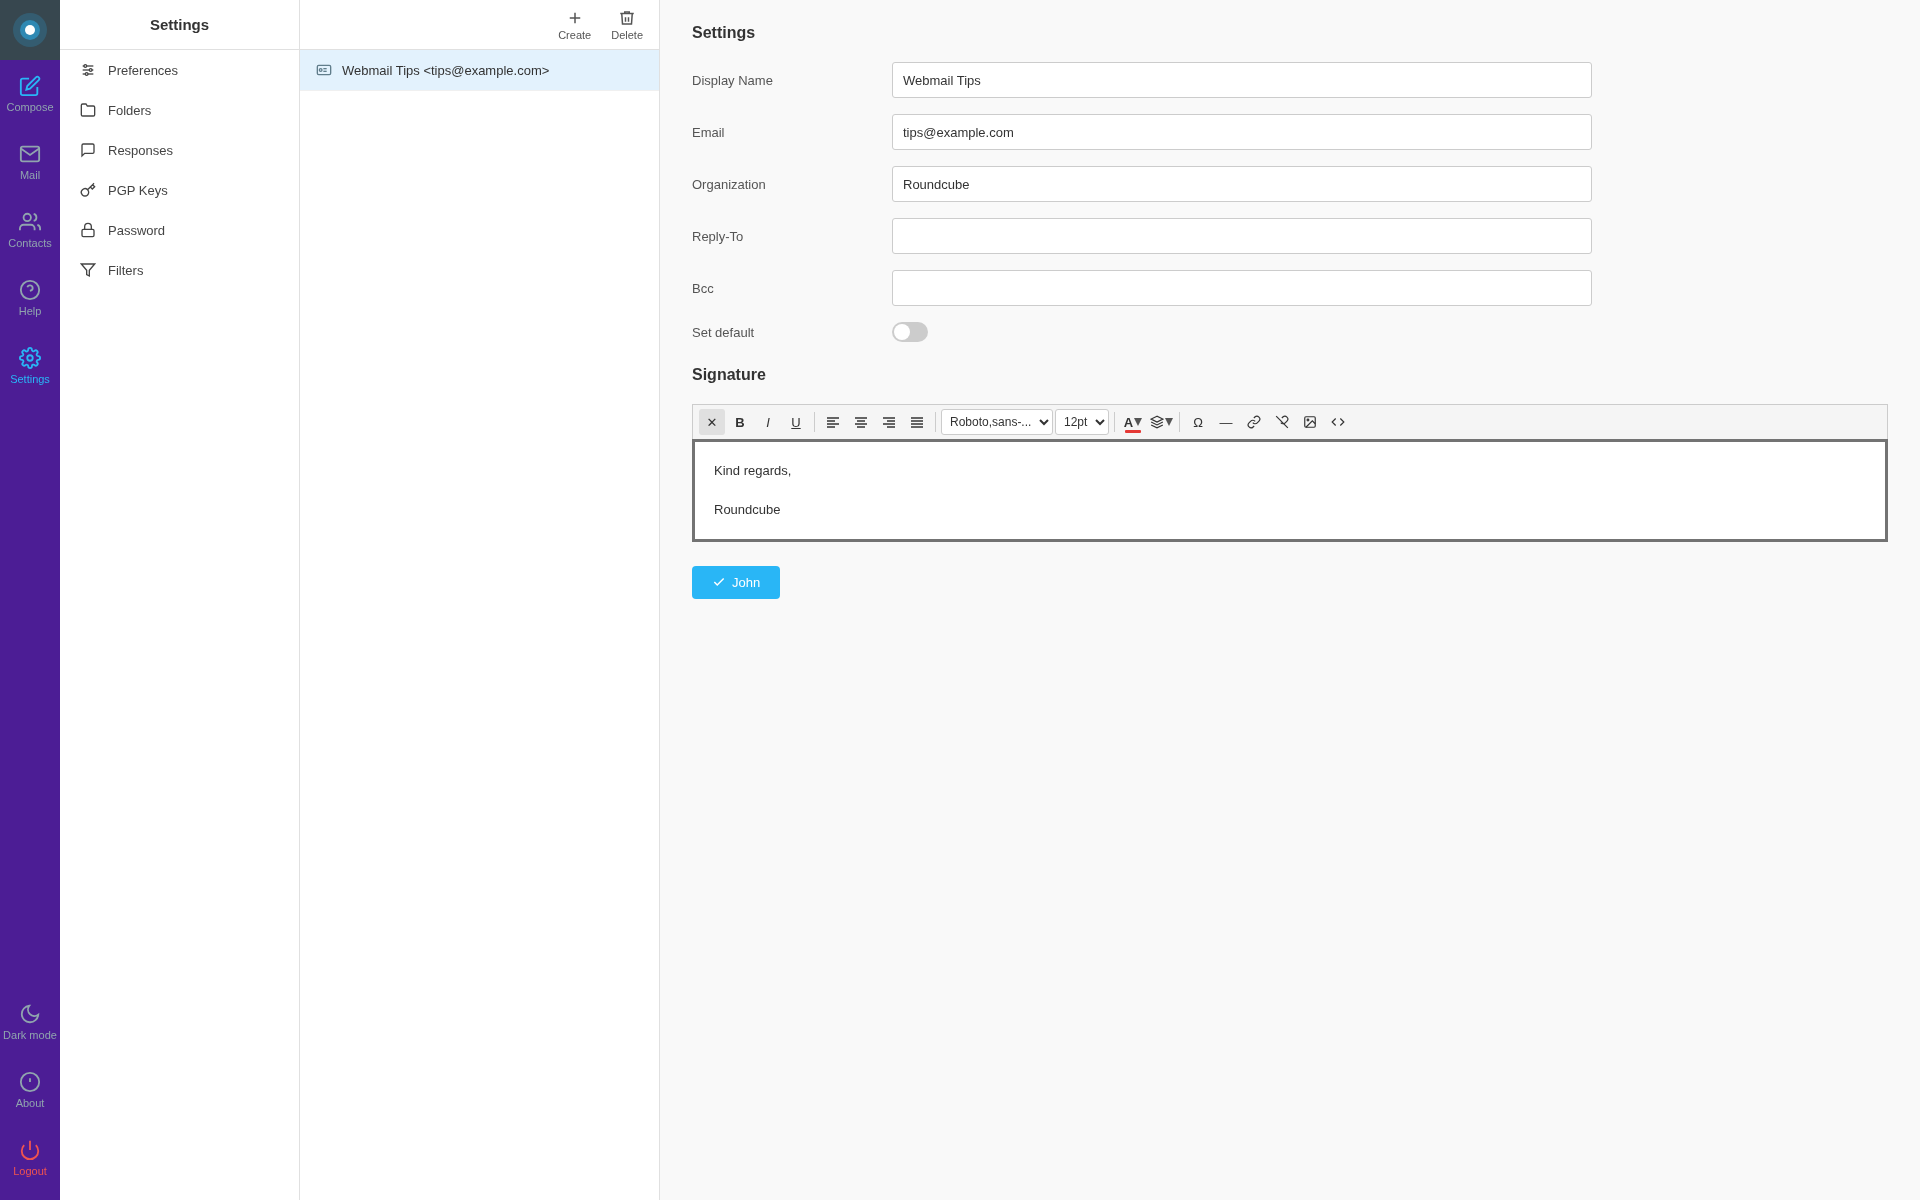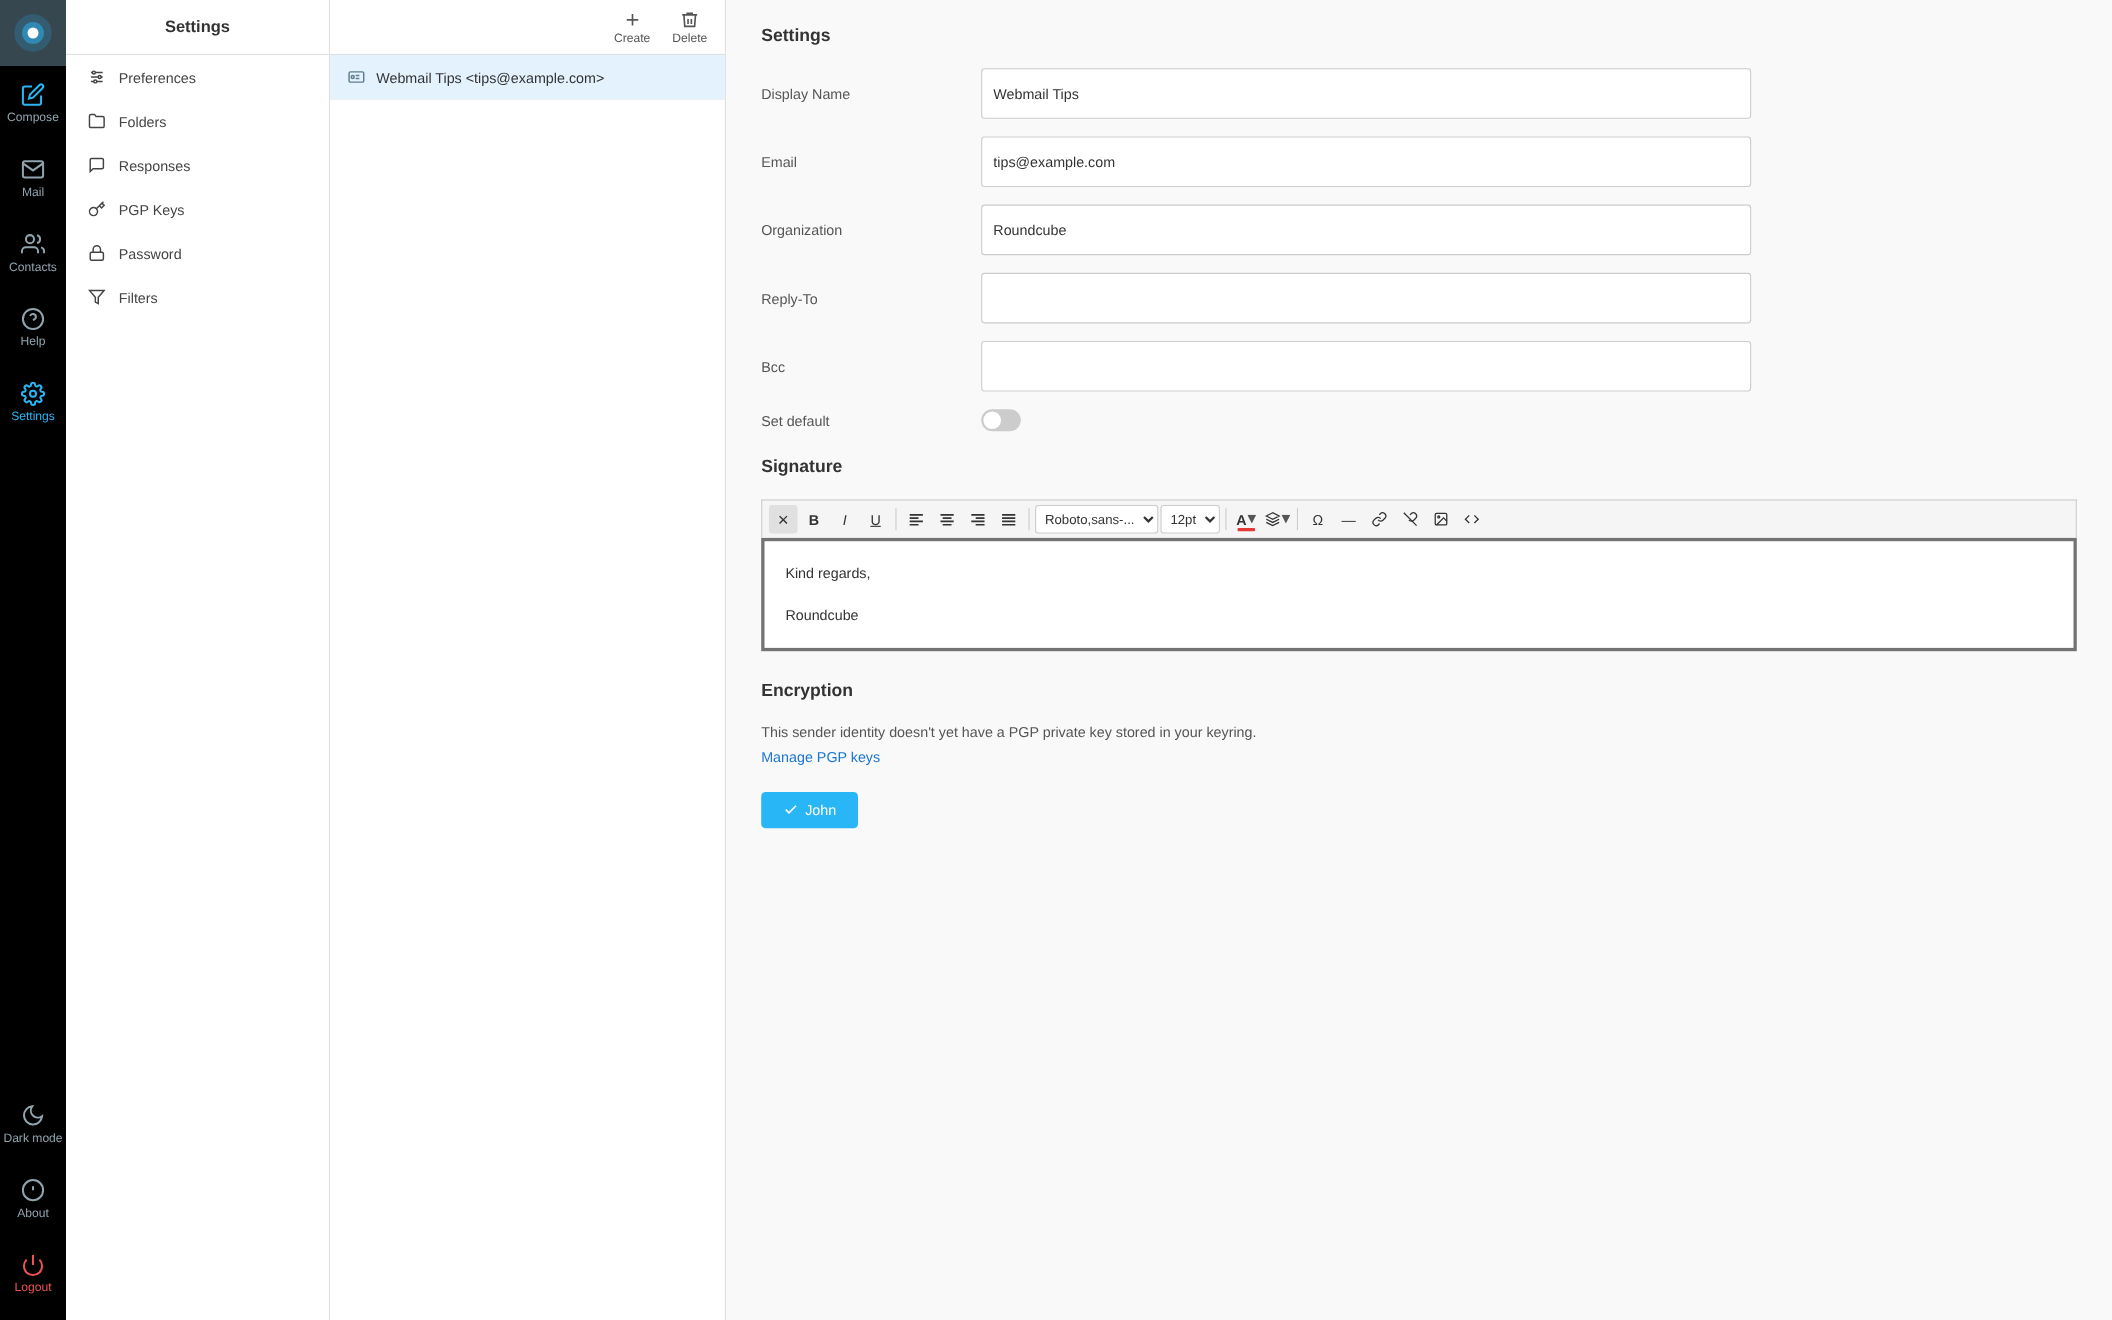--- a/index.html
+++ b/index.html
@@ -1,21 +1,21 @@
 <!DOCTYPE html>
 <html><head>
   <meta charset="utf-8">
   <style>
     * { box-sizing: border-box; margin: 0; padding: 0; }
     body { font-family: 'Segoe UI', Arial, sans-serif; font-size: 13px; background: #f0f0f0; display: flex; height: 1200px; width: 1920px; overflow: hidden; }
 
     
     .left-nav {
       width: 60px;
-      background: #000000;
+      background: #4c1d95;
       display: flex;
       flex-direction: column;
       align-items: flex-start;
       padding-top: 0;
       color: #cfd8dc;
       flex-shrink: 0;
     }
     .nav-logo {
       width: 60px;
       height: 60px;
@@ -144,21 +144,21 @@
       margin-bottom: 16px;
     }
     .form-label {
       width: 200px;
       color: #555;
       font-size: 13px;
       flex-shrink: 0;
     }
     .form-input {
       flex: 1;
-      height: 46px;
+      height: 36px;
       border: 1px solid #ccc;
       border-radius: 3px;
       padding: 0 10px;
       font-size: 13px;
       background: #fff;
       color: #333;
       outline: none;
       max-width: 700px;
     }
 
@@ -549,25 +549,20 @@
         </svg>
       </button>
     </div>
     <div class="signature-body" contenteditable="true" style="">
       <div>Kind regards,</div>
       <div><br></div>
       <div>Roundcube</div>
     </div>
   </div>
 
-  <div class="encryption-section">
-    <div class="section-title">Encryption</div>
-    <div class="encryption-desc">This sender identity doesn't yet have a PGP private key stored in your keyring.</div>
-    <a class="manage-link" href="#">Manage PGP keys</a>
-  </div>
 
   <button class="save-btn">
     <svg viewBox="0 0 24 24" fill="none" stroke="#fff" stroke-width="2.5" width="14" height="14">
       <polyline points="20 6 9 17 4 12"></polyline>
     </svg>
     <span>John</span>
   </button>
 </div>
 
 </body></html>

